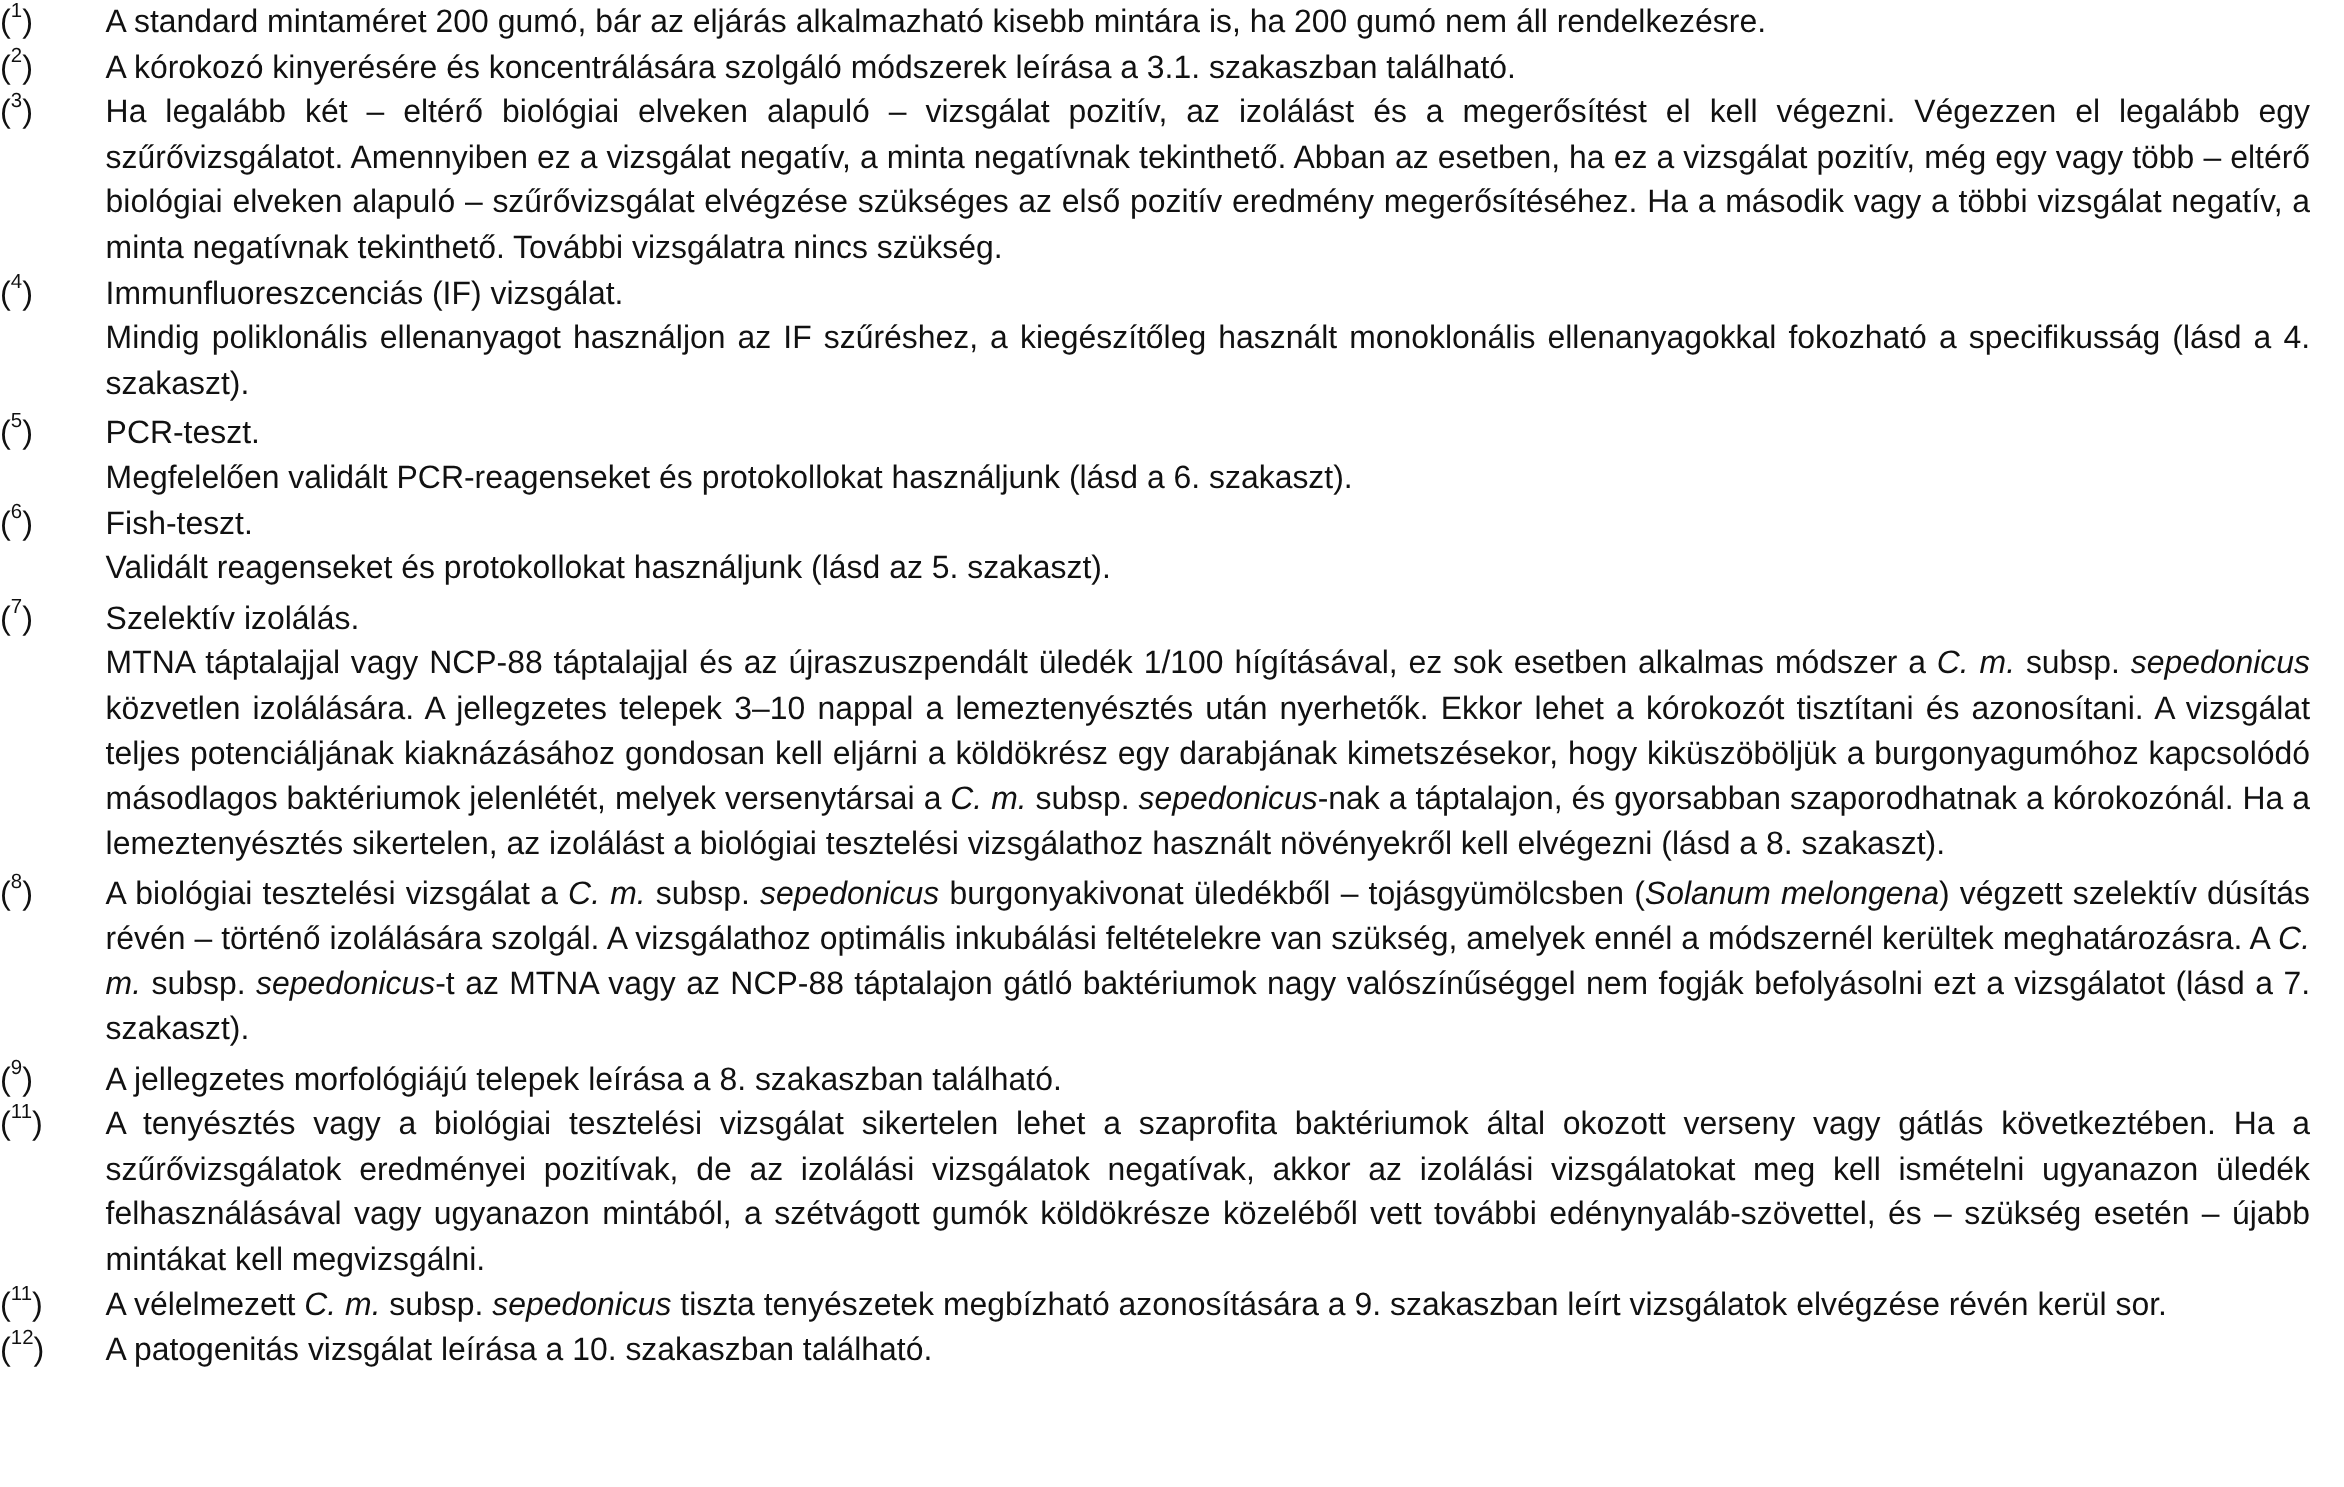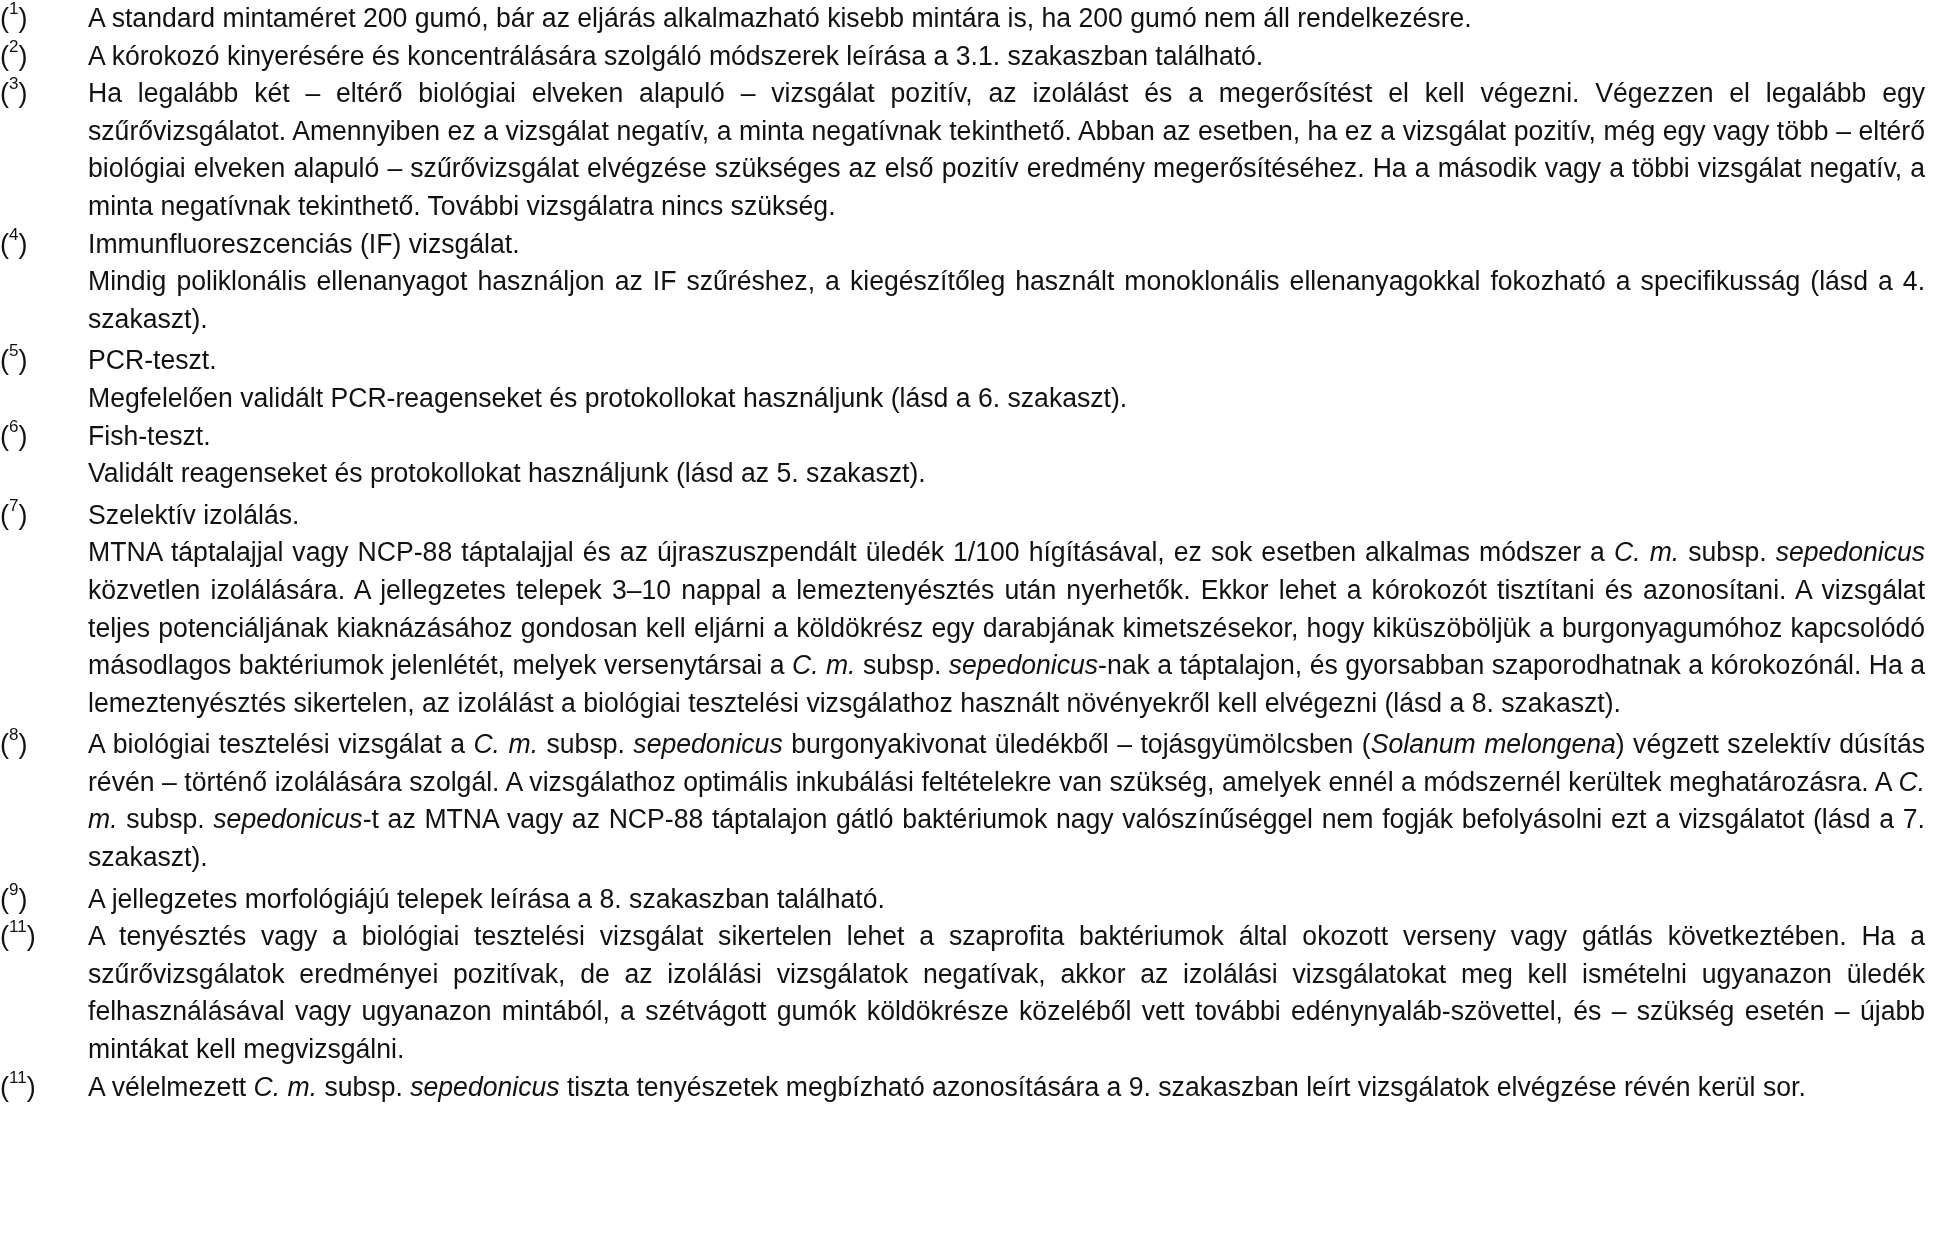--- a/index.html
+++ b/index.html
@@ -122,13 +122,19 @@
     <div class="body">
         <p><span>A tenyésztés vagy a biológiai tesztelési vizsgálat sikertelen lehet a szaprofita baktériumok által okozott verseny vagy gátlás következtében. Ha a szűrővizsgálatok eredményei pozitívak, de az izolálási vizsgálatok negatívak, akkor az izolálási vizsgálatokat meg kell ismételni ugyanazon üledék felhasználásával vagy ugyanazon mintából, a szétvágott gumók köldökrésze közeléből vett további edénynyaláb-szövettel, és – szükség esetén – újabb mintákat kell megvizsgálni.</span></p>
       </div>
   </div>
     <div class="note">
     <div class="marker">(<sup>11</sup>)</div>
     <div class="body">
         <p><span>A vélelmezett </span><i>C. m.</i><span> subsp. </span><i>sepedonicus</i><span> tiszta tenyészetek megbízható azonosítására a 9. szakaszban leírt vizsgálatok elvégzése révén kerül sor.</span></p>
       </div>
   </div>
+    <div class="note">
+    <div class="marker">(<sup>12</sup>)</div>
+    <div class="body">
+        <p><span>A patogenitás vizsgálat leírása a 10. szakaszban található.</span></p>
+      </div>
+  </div>
   </div>
 
 </body></html>

